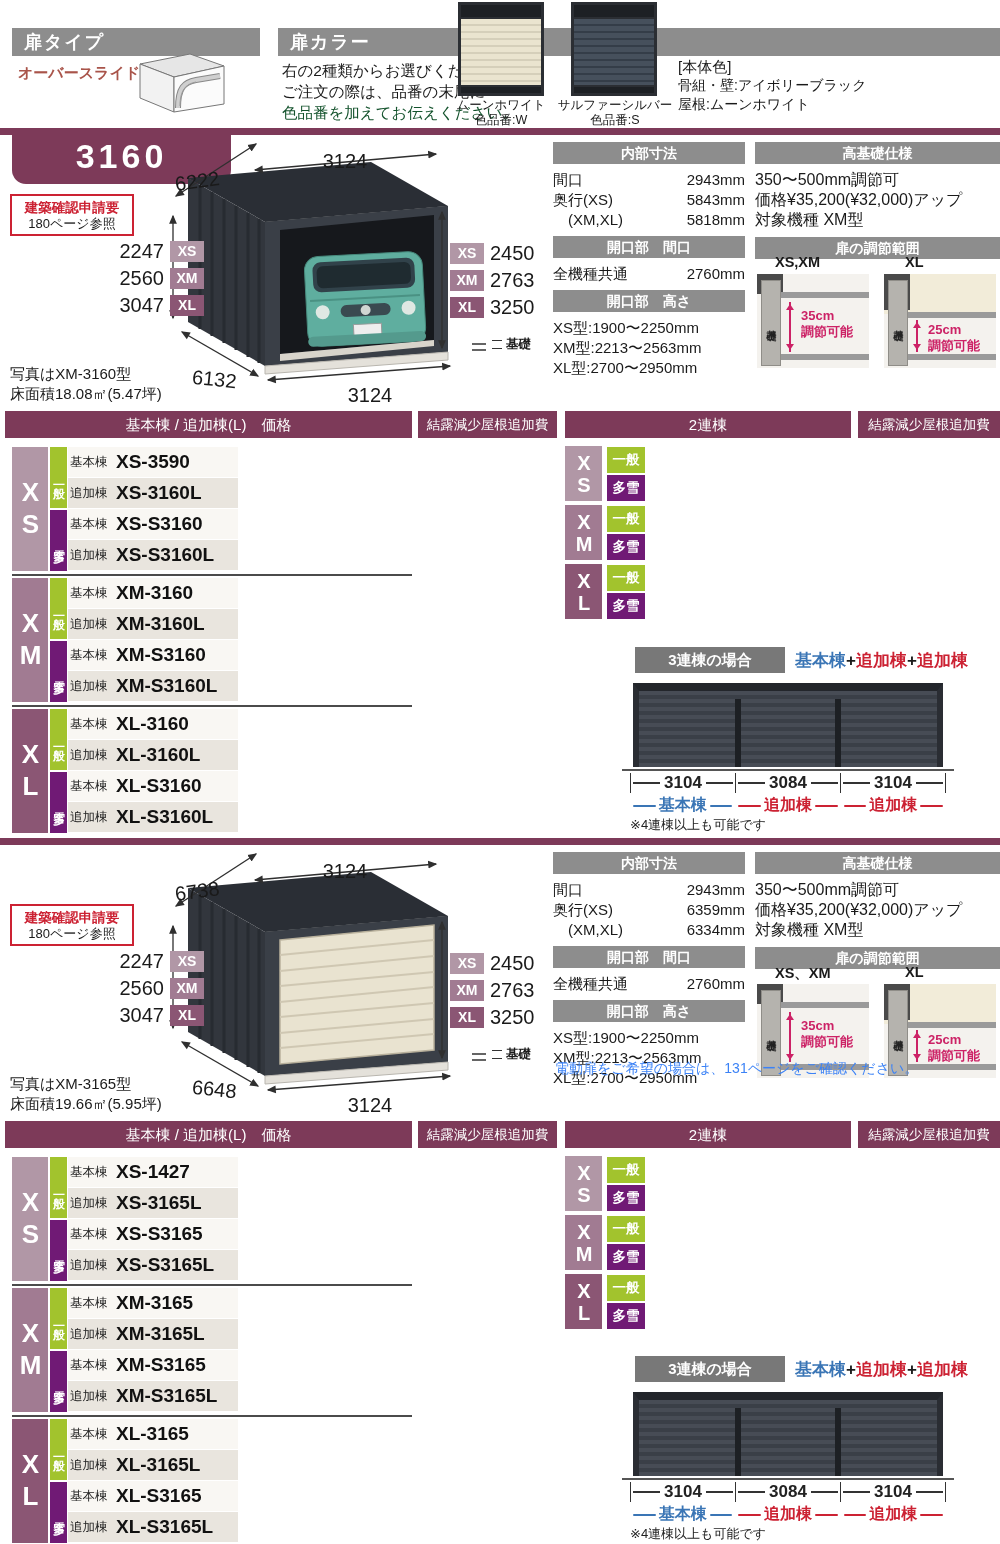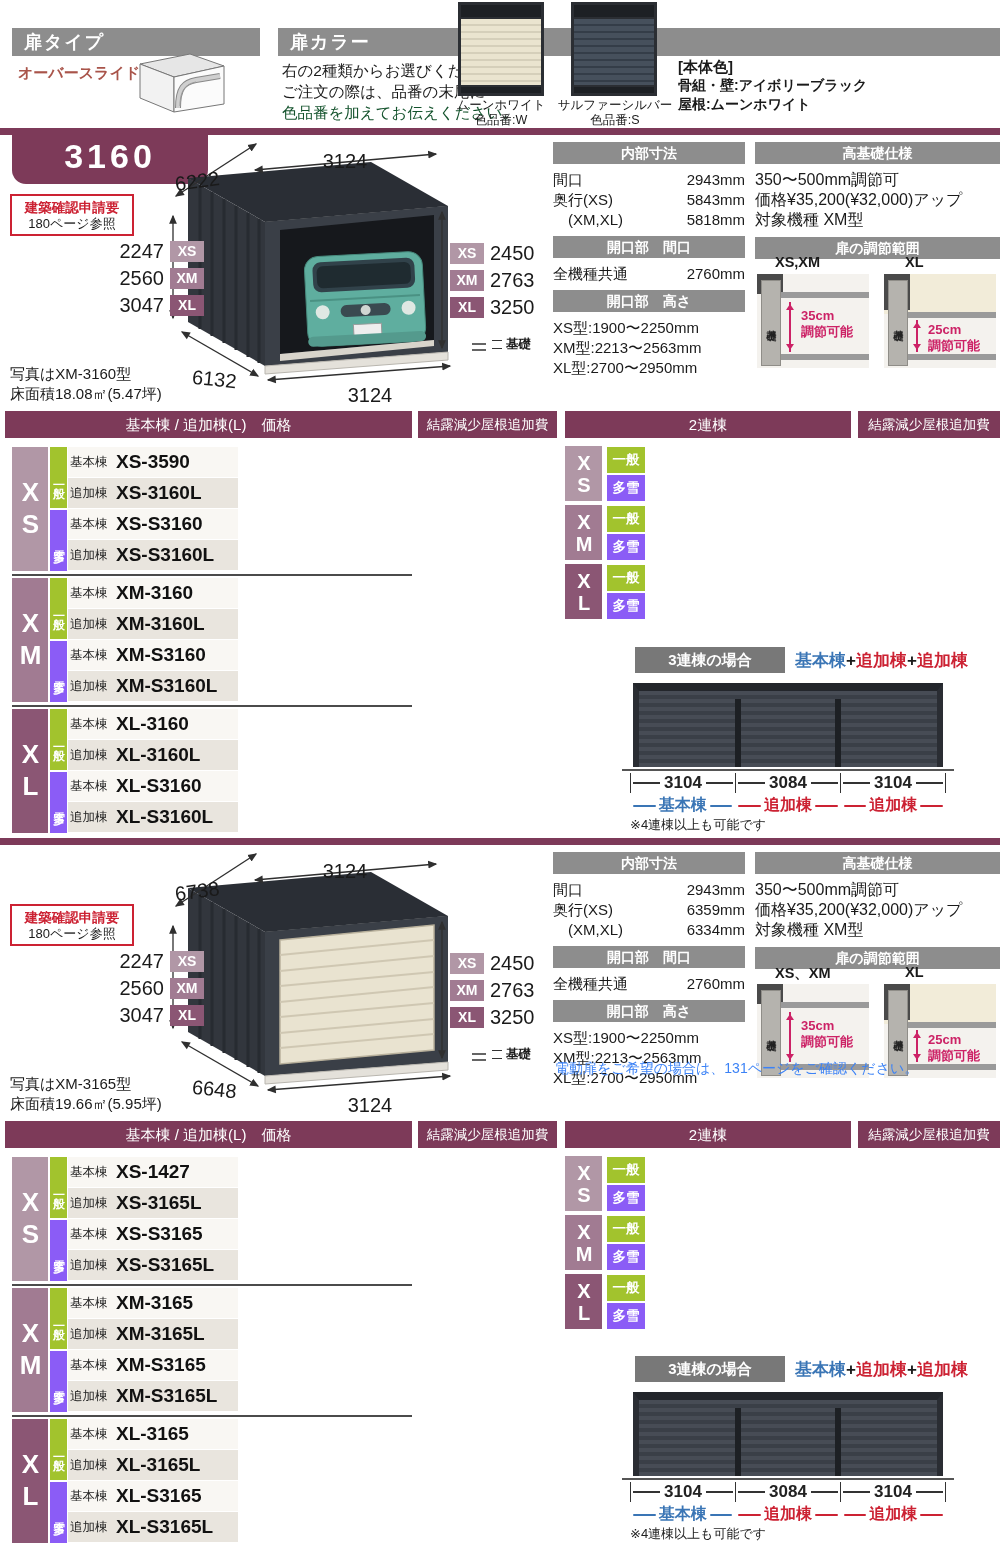--- a/index.html
+++ b/index.html
@@ -55,21 +55,21 @@
   .xsec .note{position:absolute;color:#cc2266;font-weight:bold;font-size:13px;line-height:16px;}
   .power-note{font-size:14px;color:#3b82f6;}
   
   .maroon-h{background:#7d3a59;color:#fff;text-align:center;font-weight:normal;font-size:15px;height:27px;line-height:27px;}
   .sizeblock{display:flex;align-items:center;justify-content:center;}
   .sizeblock span{writing-mode:vertical-rl;text-orientation:upright;color:#fff;font-weight:bold;letter-spacing:2px;}
   .pt-size span{font-size:26px;}
   .dx-size span{font-size:20px;letter-spacing:0;}
   .climate{position:absolute;width:17px;display:flex;align-items:center;justify-content:center;}
   .climate span{writing-mode:vertical-rl;text-orientation:upright;color:#fff;font-size:12px;font-weight:bold;}
-  .general{background:#a2c32d;} .snow{background:#8b5cf6;}
+  .general{background:#a2c32d;} .snow{background:#701a75;}
   .prows{width:170px;}
   .prow{height:31px;display:flex;align-items:center;border-bottom:1px solid #fff;box-sizing:border-box;}
   .prow.light{background:#f9f7f3;} .prow.dark{background:#e9e5de;}
   .prow-t{font-size:12.5px;width:46px;padding-left:2px;color:#222;}
   .prow-m{font-size:19px;font-weight:bold;color:#111;}
   .group-sep{height:2px;background:#4b4b4b;width:400px;left:12px;}
   .dx-badge{position:absolute;width:38px;height:26px;color:#fff;font-size:13.5px;font-weight:bold;text-align:center;line-height:26px;}
   
   .trip-h{background:#787878;color:#fff;font-size:15px;font-weight:bold;text-align:center;height:26px;line-height:26px;}
   .trip-legend{font-size:17px;font-weight:bold;}
@@ -120,29 +120,29 @@
   </div>
   <div class="abs swatch" style="left:571px;top:2px;width:86px;height:94px;z-index:1;">
     <div class="top"></div>
       <div class="slats silver"></div>
       <div class="bottom"></div>
   </div>
   <div class="abs swatch-label" style="left:557px;top:98px;width:116px;">
     <div>サルファーシルバー</div>
     <div>色品番:S</div>
   </div>
-  <div class="abs bodycolor" style="left:678px;top:57px;z-index:1;font-weight:bold;">
+  <div class="abs bodycolor" style="left:678px;top:57px;z-index:1;">
     <div class="t">[本体色]</div>
     <div>骨組・壁:アイボリーブラック</div>
     <div>屋根:ムーンホワイト</div>
   </div>
 
   <div class="abs" style="left:0;top:128px;width:1000px;height:710px;">
     <div class="abs maroon-strip" style="top:0;"></div>
-    <div class="abs model-tab" style="left:12px;top:0;width:196px;height:56px;">3160</div>
+    <div class="abs model-tab" style="left:12px;top:0;width:219px;height:56px;">3160</div>
     <div class="abs permit" style="left:10px;top:66px;width:112px;">
       <div class="l1">建築確認申請要</div>
       <div class="l2">180ページ参照</div>
     </div>
 
     <svg class="abs" style="left:0;top:0;" width="560" height="283" viewBox="0 0 560 283">
       <defs>
         <marker id="ar1" markerWidth="8" markerHeight="8" refX="6" refY="4" orient="auto">
             <path d="M0,1 L7,4 L0,7 z" fill="#2f2f2f"></path>
           </marker>

